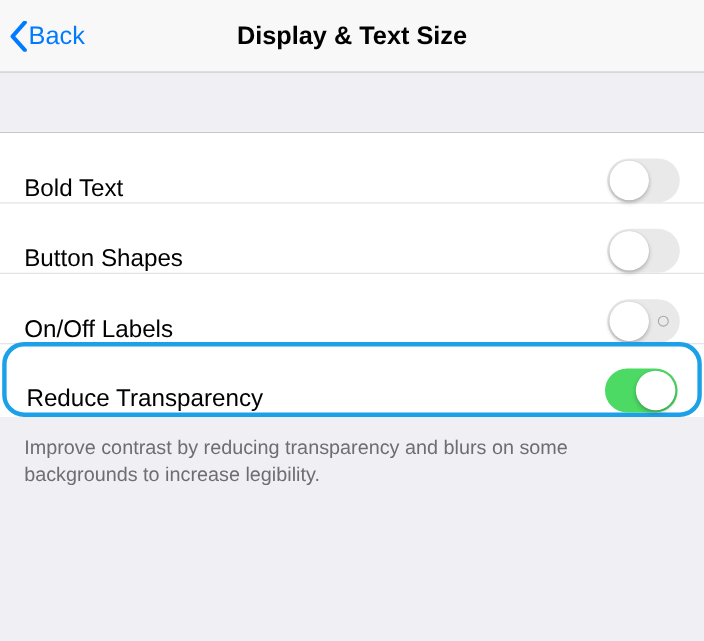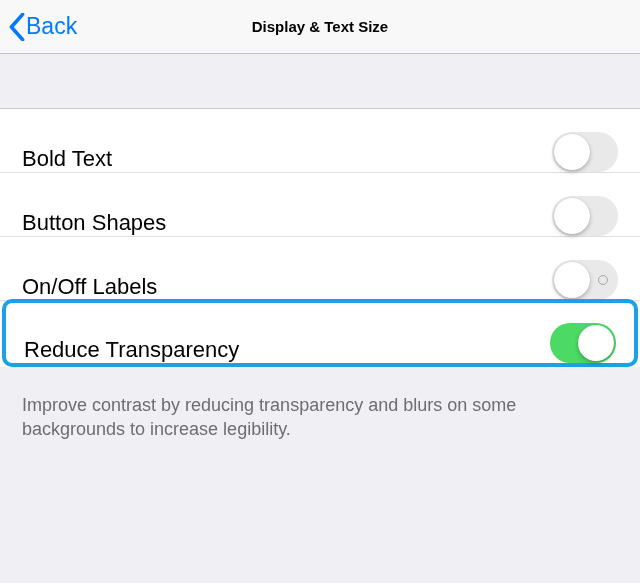--- a/index.html
+++ b/index.html
@@ -4,41 +4,41 @@
 <style>
   * { box-sizing: border-box; margin: 0; padding: 0; }
   html, body { width: 640px; height: 583px; }
   body {
     font-family: -apple-system, "Helvetica Neue", Helvetica, Arial, sans-serif;
     background: #efeff4;
     color: #000;
     -webkit-font-smoothing: antialiased;
   }
   .nav-bar {
-    height: 54px;
+    height: 66px;
     background: #f8f8f8;
     border-bottom: 1px solid #c3c3c5;
     display: flex;
     align-items: center;
     position: relative;
     padding: 0 8px;
   }
   .back-btn {
     display: flex;
     align-items: center;
     color: #007aff;
     font-size: 23px;
     cursor: pointer;
   }
   .back-btn svg { margin-right: 0px; }
   .nav-title {
     position: absolute;
     left: 0; right: 0;
     text-align: center;
-    font-size: 15px;
+    font-size: 23px;
     font-weight: 600;
     pointer-events: none;
   }
   .spacer-section {
     height: 55px;
     background: #efeff4;
     border-bottom: 1px solid #c8c7cb;
   }
   .group {
     background: #fff;
@@ -92,28 +92,28 @@
     right: 10px;
     top: 50%;
     transform: translateY(-50%);
     width: 10px;
     height: 10px;
     border: 1.5px solid #a7a7ab;
     border-radius: 50%;
   }
   .highlight {
     border: 4px solid #1ca0e8;
-    border-radius: 10px;
+    border-radius: 20px;
     margin: -2px 2px 0 2px;
     position: relative;
     z-index: 2;
   }
   .highlight .row { border-bottom: none; height: 60px; padding: 0 18px; }
   .footer-text {
-    padding: 26px 22px 0 22px;
+    padding: 16px 22px 0 22px;
     font-size: 18px;
     line-height: 1.35;
     color: #6d6d72;
   }
 </style>
 </head>
 <body>
 
 <div class="nav-bar">
   <div class="back-btn">

